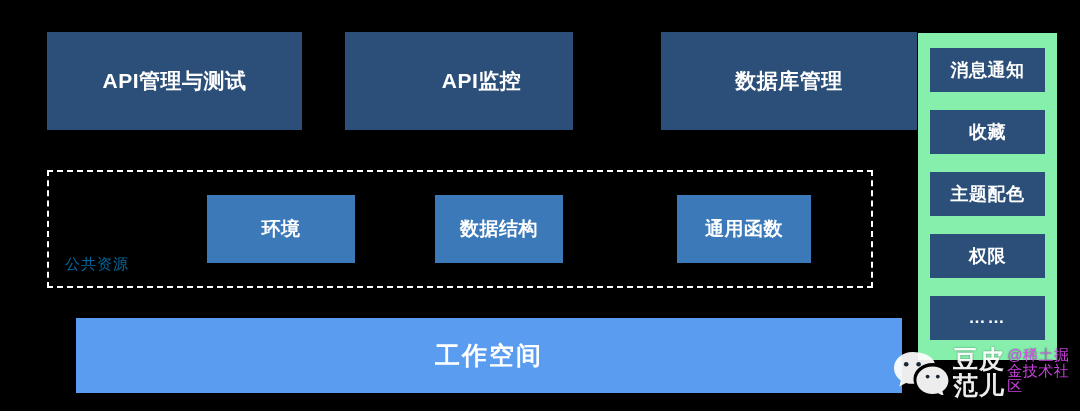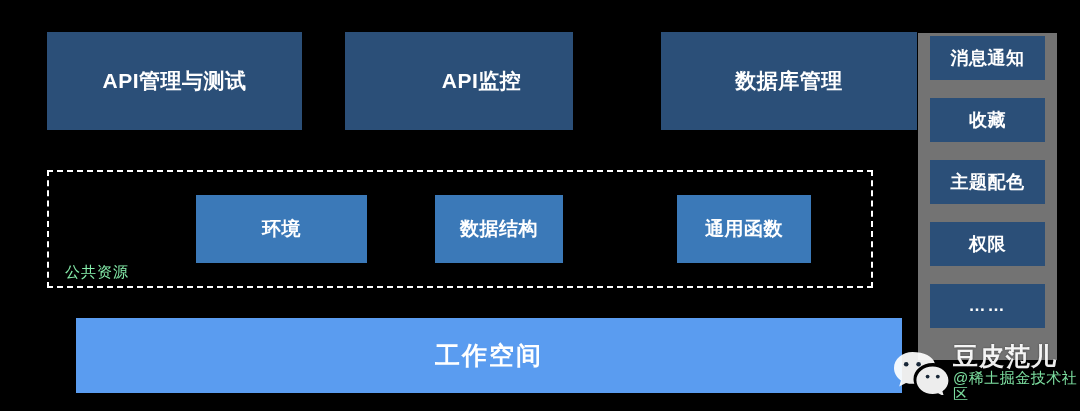--- a/index.html
+++ b/index.html
@@ -49,37 +49,37 @@
     left: 47px;
     top: 170px;
     width: 826px;
     height: 118px;
     border: 2px dashed #ffffff;
     box-sizing: border-box;
   }
   #shared-region-label {
     position: absolute;
     left: 16px;
-    bottom: 4px;
-    color: #86efac;
+    bottom: 12px;
+    color: #0369a1;
     font-size: 15px;
     font-weight: 400;
     letter-spacing: 1px;
     white-space: nowrap;
   }
 
   
   .resource-chip {
     background: #3b79b8;
     font-size: 19px;
     font-weight: 700;
     top: 195px;
     height: 68px;
   }
-  #res-0 { left: 196px; width: 171px; }
+  #res-0 { left: 207px; width: 148px; }
   #res-1 { left: 435px; width: 128px; }
   #res-2 { left: 677px; width: 134px; }
 
   
   #workspace-bar {
     background: #5a9cf0;
     left: 47px;
     top: 318px;
     width: 826px;
     height: 75px;
@@ -89,23 +89,23 @@
     margin-left: 29px;
   }
 
   
   #sidebar {
     position: absolute;
     left: 918px;
     top: 33px;
     width: 139px;
     height: 327px;
-    background: #737373;
-    box-sizing: border-box;
-    padding: 3px 12px;
+    background: #86efac;
+    box-sizing: border-box;
+    padding: 15px 12px;
   }
   .sidebar-item {
     position: relative;
     height: 44px;
     margin-bottom: 18px;
     background: #2b4f78;
     color: #ffffff;
     display: flex;
     align-items: center;
     justify-content: center;
@@ -133,33 +133,33 @@
     opacity: 0.93;
   }
   #wechat-icon {
     flex: 0 0 auto;
     width: 56px;
     height: 46px;
     position: relative;
   }
   #watermark-text {
     display: flex;
-    flex-direction: column;
+    flex-direction: row;
     justify-content: center;
     line-height: 1.05;
   }
   #watermark-title {
     color: #ffffff;
     font-size: 25px;
     font-weight: 700;
     letter-spacing: 1px;
     text-shadow: 0 0 2px rgba(0,0,0,0.5);
   }
   #watermark-subtitle {
-    color: #86efac;
+    color: #d946ef;
     font-size: 15px;
     font-weight: 400;
     letter-spacing: 0.5px;
     margin-top: 1px;
     text-shadow: 0 0 2px rgba(0,0,0,0.5);
   }
 </style>
 </head>
 <body>
 

